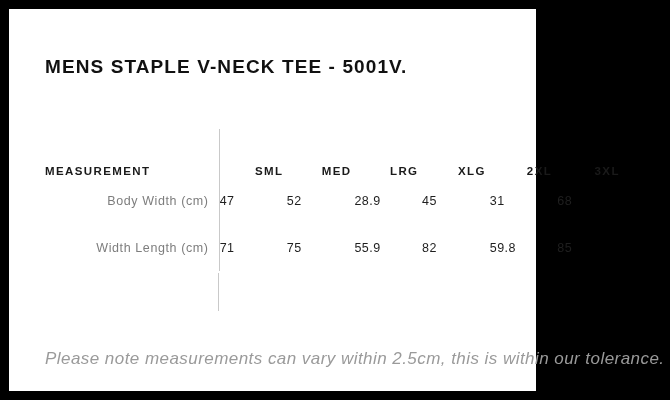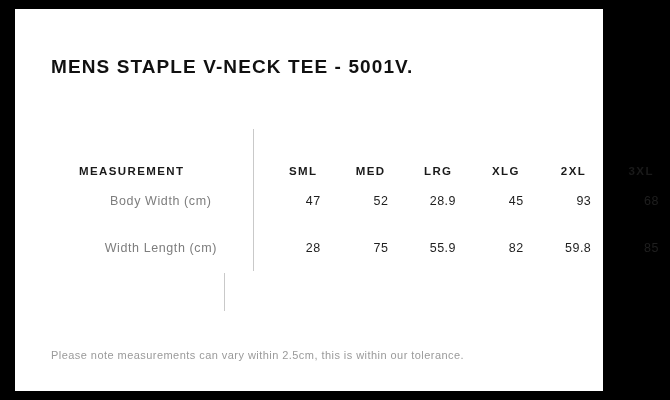--- a/index.html
+++ b/index.html
@@ -8,43 +8,42 @@
     background: #000000;
   }
   body {
     width: 670px;
     height: 400px;
     font-family: "Liberation Sans", sans-serif;
     overflow: hidden;
   }
   .page {
     position: absolute;
-    left: 15px;
+    left: 9px;
     top: 9px;
-    width: 588px;
+    width: 527px;
     height: 382px;
     background: #ffffff;
     box-sizing: border-box;
   }
   .title {
     position: absolute;
     left: 36px;
     top: 47px;
     font-size: 19px;
     font-weight: bold;
     letter-spacing: 1.1px;
     color: #111111;
     white-space: nowrap;
   }
   .table-wrap {
     position: absolute;
     left: 36px;
     top: 120px;
     width: 580px;
-    margin-left: 28px;
   }
   table.size-table {
     border-collapse: collapse;
     width: 580px;
     table-layout: fixed;
   }
   table.size-table th,
   table.size-table td {
     padding: 0;
     margin: 0;
@@ -73,48 +72,49 @@
     text-align: center;
     padding-left: 32px;
   }
   tbody td {
     height: 47px;
     font-size: 12.5px;
     color: #3b3b3b;
     letter-spacing: 0.5px;
   }
   tbody td.row-label {
-    text-align: center;
+    text-align: right;
     color: #7d7d7d;
     font-size: 12.5px;
     letter-spacing: 0.6px;
     border-right: 1px solid #c9c9c9;
     padding-right: 10px;
   }
   tbody td.value {
-    text-align: right;
+    text-align: left;
     color: #1f1f1f;
     font-weight: normal;
   }
   tbody tr:last-child td.row-label {
     border-right: 1px solid #c9c9c9;
   }
   .rule-tail {
     position: absolute;
     left: 209px;
     top: 264px;
     width: 1px;
     height: 38px;
     background: #c9c9c9;
   }
   .note {
     position: absolute;
     left: 36px;
     top: 340px;
-    font-size: 11px;
+    font-size: 17px;
+    font-style: italic;
     color: #9a9a9a;
     letter-spacing: 0.45px;
     white-space: nowrap;
   }
 </style>
 </head>
 <body>
 
 <div class="page">
 
@@ -142,26 +142,26 @@
           <th class="size-head">3XL</th>
         </tr>
       </thead>
       <tbody>
         <tr>
           <td class="row-label">Body Width (cm)</td>
           <td class="value">47</td>
           <td class="value">52</td>
           <td class="value">28.9</td>
           <td class="value">45</td>
-          <td class="value">93</td>
+          <td class="value">31</td>
           <td class="value">68</td>
         </tr>
         <tr>
           <td class="row-label">Width Length (cm)</td>
-          <td class="value">28</td>
+          <td class="value">71</td>
           <td class="value">75</td>
           <td class="value">55.9</td>
           <td class="value">82</td>
           <td class="value">59.8</td>
           <td class="value">85</td>
         </tr>
       </tbody>
     </table>
   </div>
 

